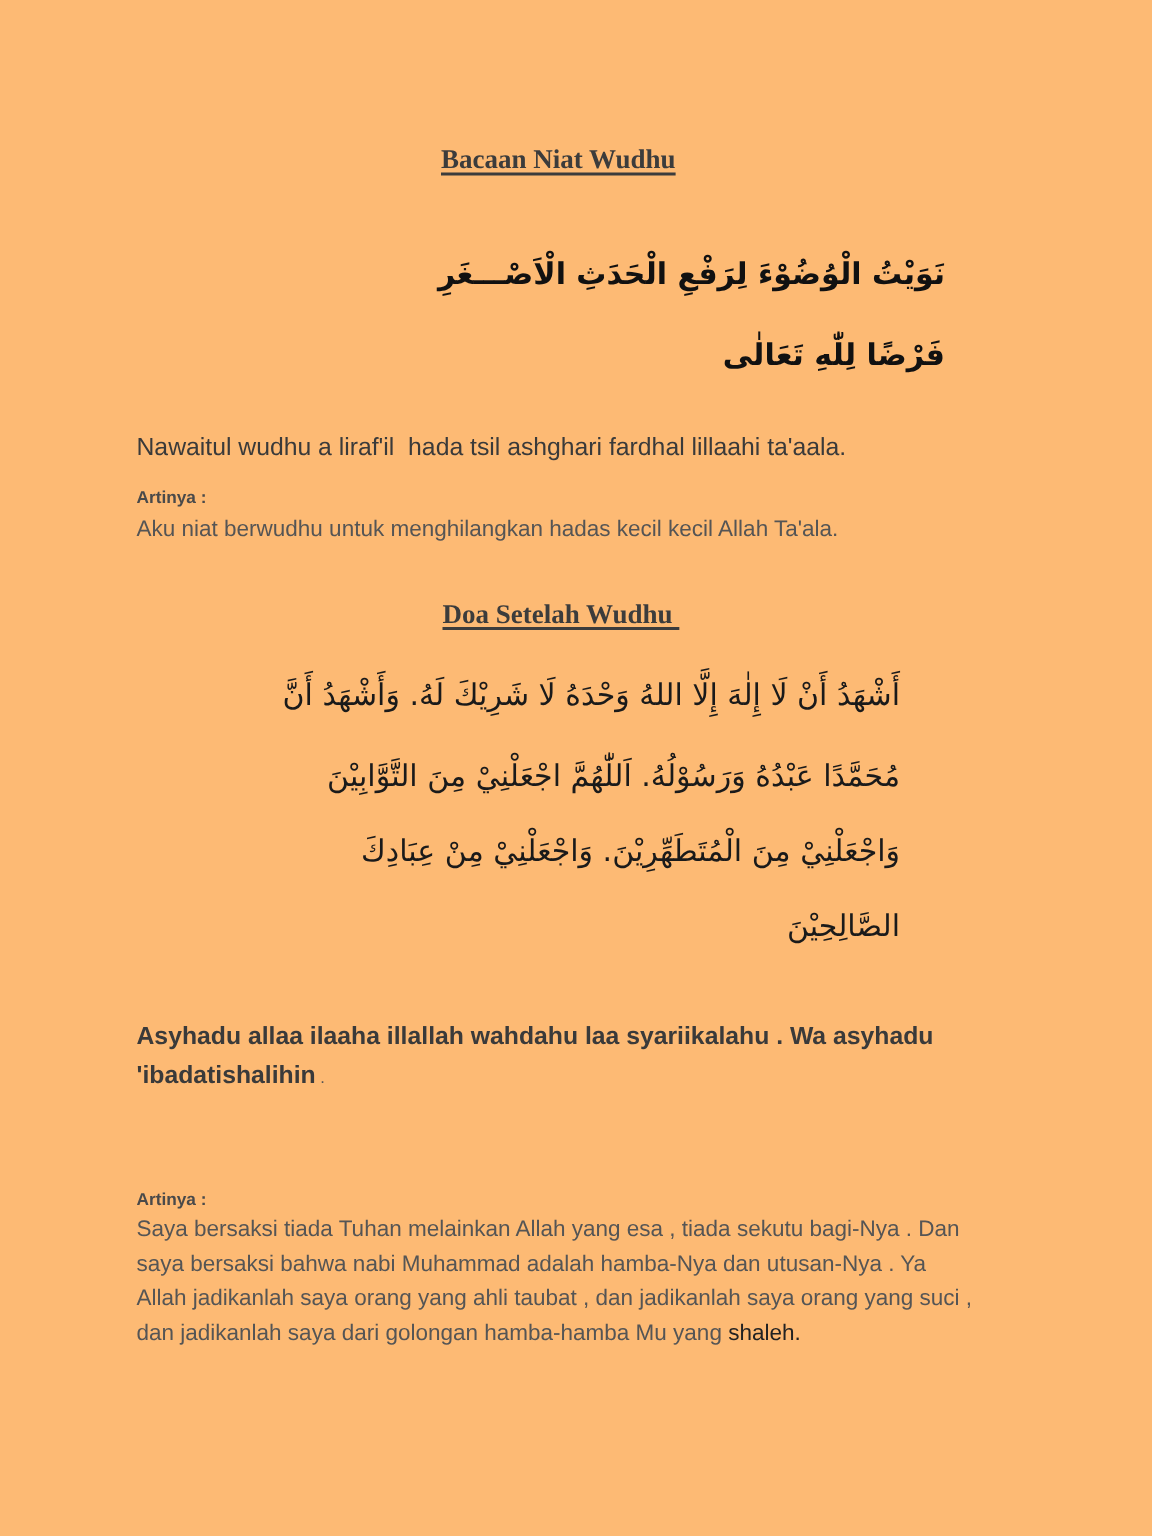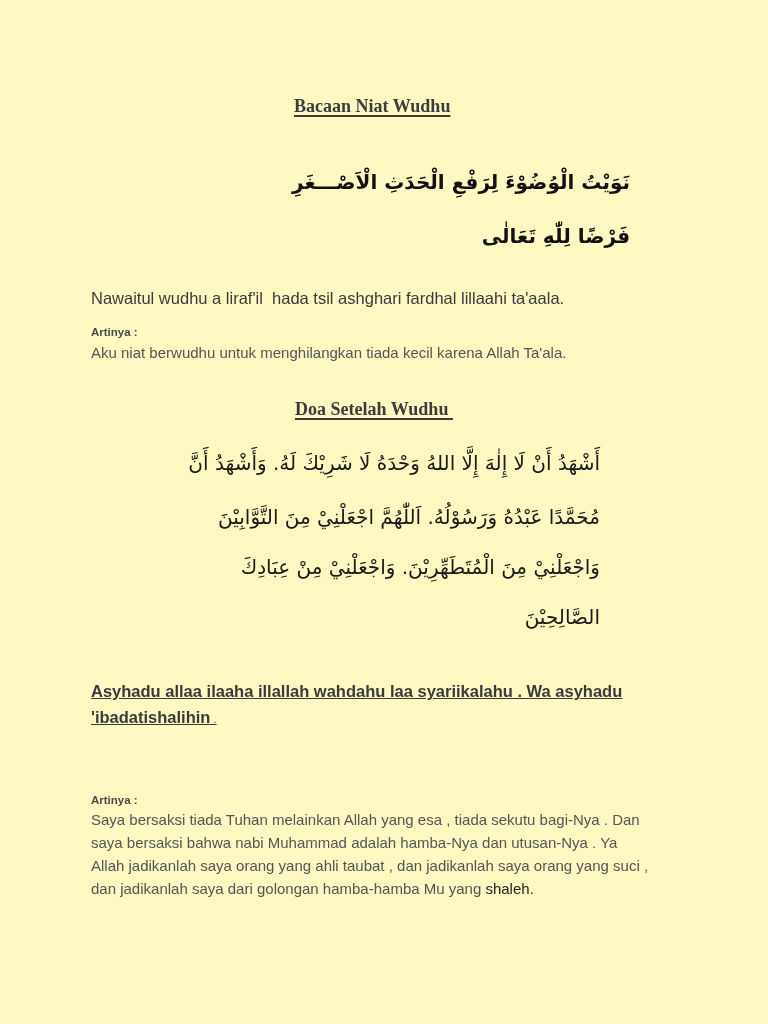--- a/index.html
+++ b/index.html
@@ -12,21 +12,21 @@
       height: 1024px;
       position: relative;
       overflow: hidden;
       font-family: "Liberation Sans", sans-serif;
     }
     .page {
       position: absolute;
       left: 0; top: 0;
       width: 768px;
       height: 1024px;
-      background: #fef9c3;
+      background: #fdba74;
     }
     .heading {
       position: absolute;
       font-family: "Liberation Serif", serif;
       font-weight: bold;
       font-size: 18px;
       color: #3c3c3c;
       text-decoration: underline;
       text-decoration-thickness: 2px;
       text-underline-offset: 3px;
@@ -84,21 +84,20 @@
 
     .latin-doa {
       position: absolute;
       left: 91px;
       top: 678px;
       width: 620px;
       font-weight: bold;
       font-size: 16.5px;
       line-height: 26px;
       color: #3a3a3a;
-      text-decoration: underline;
     }
     .latin-doa .row { display: block; white-space: pre; }
     .latin-doa .trail {
       font-weight: normal;
       font-size: 11px;
       color: #555555;
     }
 
     .artinya-label {
       position: absolute;
@@ -130,21 +129,21 @@
   <div class="heading heading-1">Bacaan Niat Wudhu</div>
 
   <div class="arabic arabic-niat">
     <div class="line line-1">نَوَيْتُ الْوُضُوْءَ لِرَفْعِ الْحَدَثِ الْاَصْـــغَرِ</div>
     <div class="line line-2">فَرْضًا لِلّٰهِ تَعَالٰى</div>
   </div>
 
   <div class="latin-bold latin-niat">Nawaitul wudhu a liraf'il  hada tsil ashghari fardhal lillaahi ta'aala.</div>
 
   <div class="artinya-label artinya-1">Artinya :</div>
-  <div class="translation translation-1">Aku niat berwudhu untuk menghilangkan tiada kecil karena Allah Ta'ala.</div>
+  <div class="translation translation-1">Aku niat berwudhu untuk menghilangkan hadas kecil kecil Allah Ta'ala.</div>
 
   <div class="heading heading-2">Doa Setelah Wudhu </div>
 
   <div class="arabic arabic-doa">
     <div class="line line-1">أَشْهَدُ أَنْ لَا إِلٰهَ إِلَّا اللهُ وَحْدَهُ لَا شَرِيْكَ لَهُ. وَأَشْهَدُ أَنَّ</div>
     <div class="line line-2">مُحَمَّدًا عَبْدُهُ وَرَسُوْلُهُ. اَللّٰهُمَّ اجْعَلْنِيْ مِنَ التَّوَّابِيْنَ</div>
     <div class="line line-3">وَاجْعَلْنِيْ مِنَ الْمُتَطَهِّرِيْنَ. وَاجْعَلْنِيْ مِنْ عِبَادِكَ</div>
     <div class="line line-4">الصَّالِحِيْنَ</div>
   </div>
 

